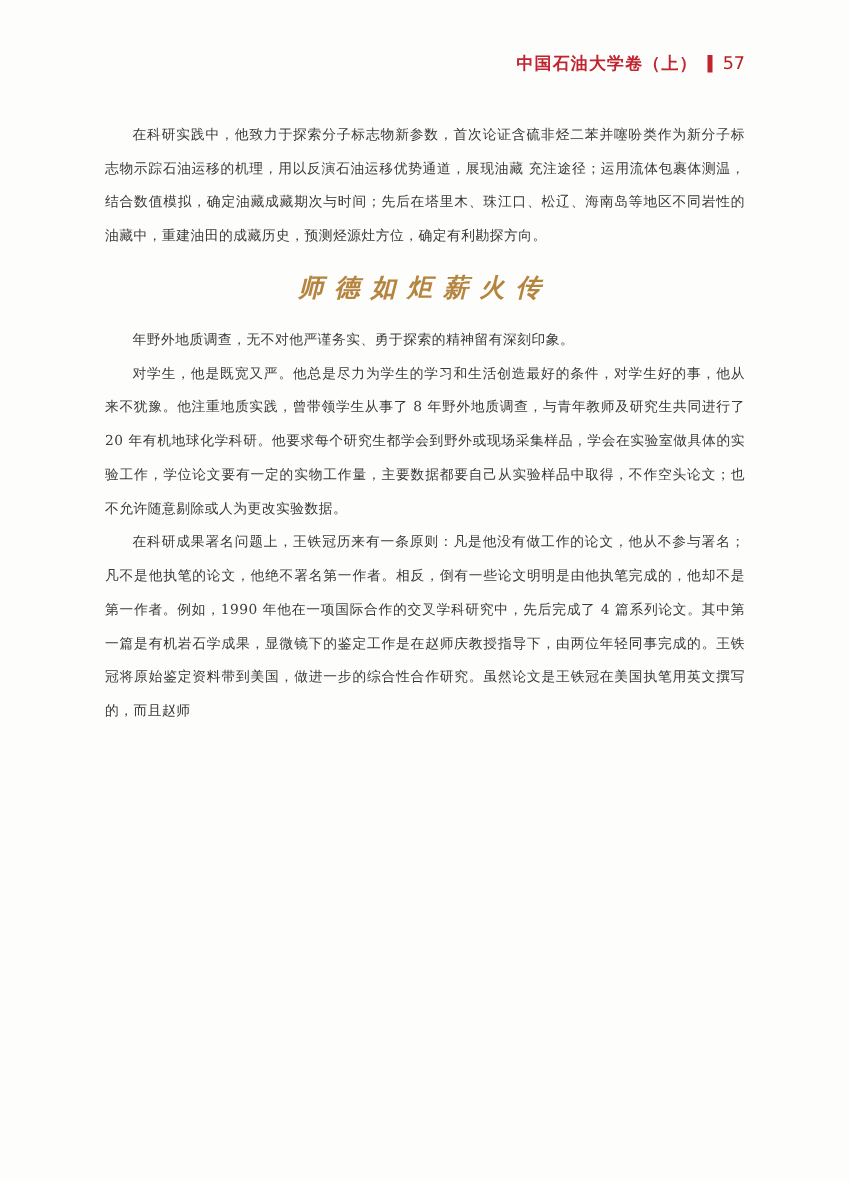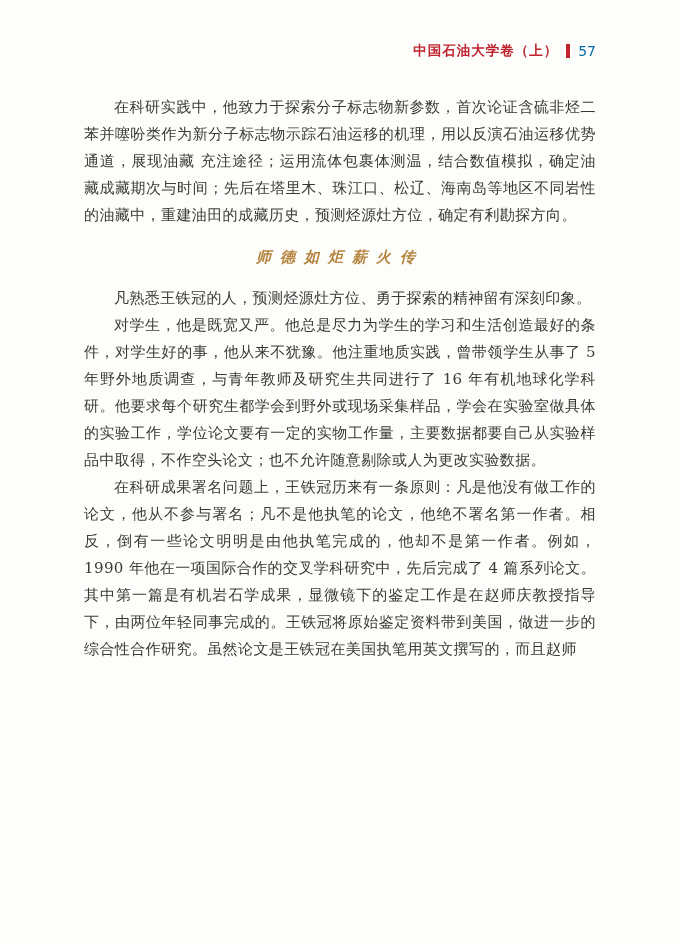--- a/index.html
+++ b/index.html
@@ -35,36 +35,36 @@
     font-weight: bold;
   }
   .running-head .head-bar {
     display: inline-block;
     width: 4px;
     height: 14px;
     background: #c0242e;
     margin: 0 8px 0 8px;
   }
   .running-head .head-page {
-    color: #0369a1;
+    color: #b91c1c;
     font-size: 14px;
     font-family: "DejaVu Sans", "Liberation Sans", sans-serif;
   }
   .body-text p {
     margin: 0;
-    font-size: 15px;
+    font-size: 11px;
     line-height: 27px;
     text-align: justify;
     text-indent: 2em;
     letter-spacing: 0.4px;
   }
   .section-heading {
     text-align: center;
     color: #b5853f;
-    font-size: 15px;
+    font-size: 20px;
     line-height: 27px;
     margin: 15px 0 14px 0;
     font-style: italic;
     font-weight: bold;
     letter-spacing: 9px;
     font-family: "DejaVu Serif", "Liberation Serif", serif;
   }
 </style>
 </head>
 <body>
@@ -77,22 +77,22 @@
     <span class="head-page">57</span>
   </div>
 
   <div class="body-text">
 
     <p>在科研实践中，他致力于探索分子标志物新参数，首次论证含硫非烃二苯并噻吩类作为新分子标志物示踪石油运移的机理，用以反演石油运移优势通道，展现油藏 充注途径；运用流体包裹体测温，结合数值模拟，确定油藏成藏期次与时间；先后在塔里木、珠江口、松辽、海南岛等地区不同岩性的油藏中，重建油田的成藏历史，预测烃源灶方位，确定有利勘探方向。</p>
 
 
     <div class="section-heading">师德如炬薪火传</div>
 
-    <p>凡熟悉王铁冠的人，预测烃源灶方位、勇于探索的精神留有深刻印象。</p>
+    <p>年野外地质调查，无不对他严谨务实、勇于探索的精神留有深刻印象。</p>
 
 
-    <p>对学生，他是既宽又严。他总是尽力为学生的学习和生活创造最好的条件，对学生好的事，他从来不犹豫。他注重地质实践，曾带领学生从事了 5 年野外地质调查，与青年教师及研究生共同进行了 16 年有机地球化学科研。他要求每个研究生都学会到野外或现场采集样品，学会在实验室做具体的实验工作，学位论文要有一定的实物工作量，主要数据都要自己从实验样品中取得，不作空头论文；也不允许随意剔除或人为更改实验数据。</p>
+    <p>对学生，他是既宽又严。他总是尽力为学生的学习和生活创造最好的条件，对学生好的事，他从来不犹豫。他注重地质实践，曾带领学生从事了 8 年野外地质调查，与青年教师及研究生共同进行了 20 年有机地球化学科研。他要求每个研究生都学会到野外或现场采集样品，学会在实验室做具体的实验工作，学位论文要有一定的实物工作量，主要数据都要自己从实验样品中取得，不作空头论文；也不允许随意剔除或人为更改实验数据。</p>
 
     <p>在科研成果署名问题上，王铁冠历来有一条原则：凡是他没有做工作的论文，他从不参与署名；凡不是他执笔的论文，他绝不署名第一作者。相反，倒有一些论文明明是由他执笔完成的，他却不是第一作者。例如，1990 年他在一项国际合作的交叉学科研究中，先后完成了 4 篇系列论文。其中第一篇是有机岩石学成果，显微镜下的鉴定工作是在赵师庆教授指导下，由两位年轻同事完成的。王铁冠将原始鉴定资料带到美国，做进一步的综合性合作研究。虽然论文是王铁冠在美国执笔用英文撰写的，而且赵师</p>
 
   </div>
 
 </div>
 
 </body></html>

